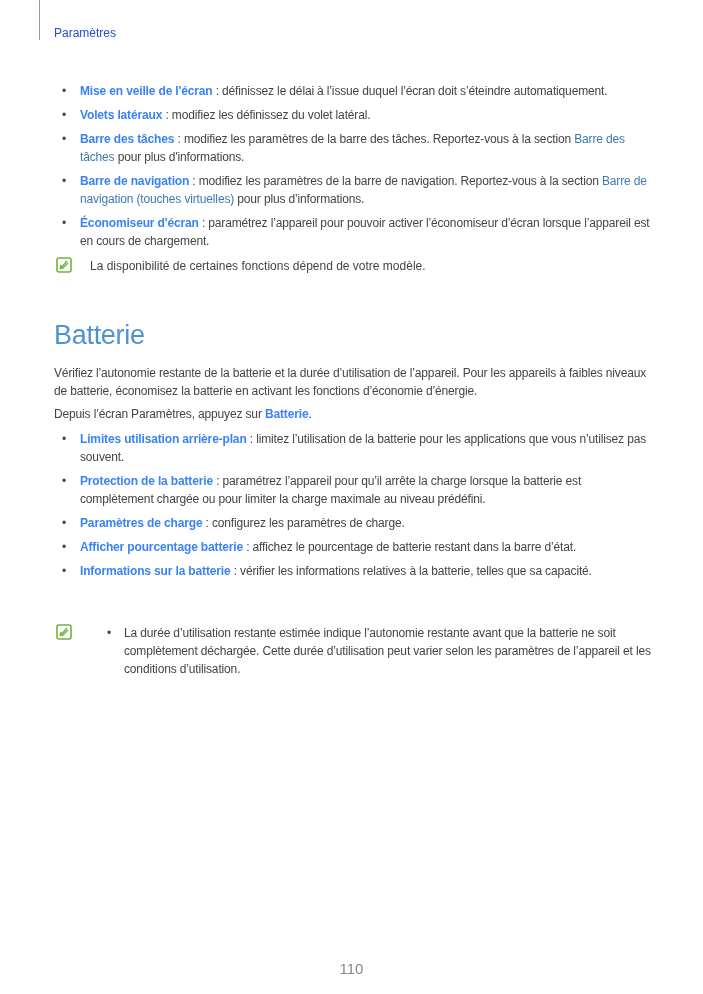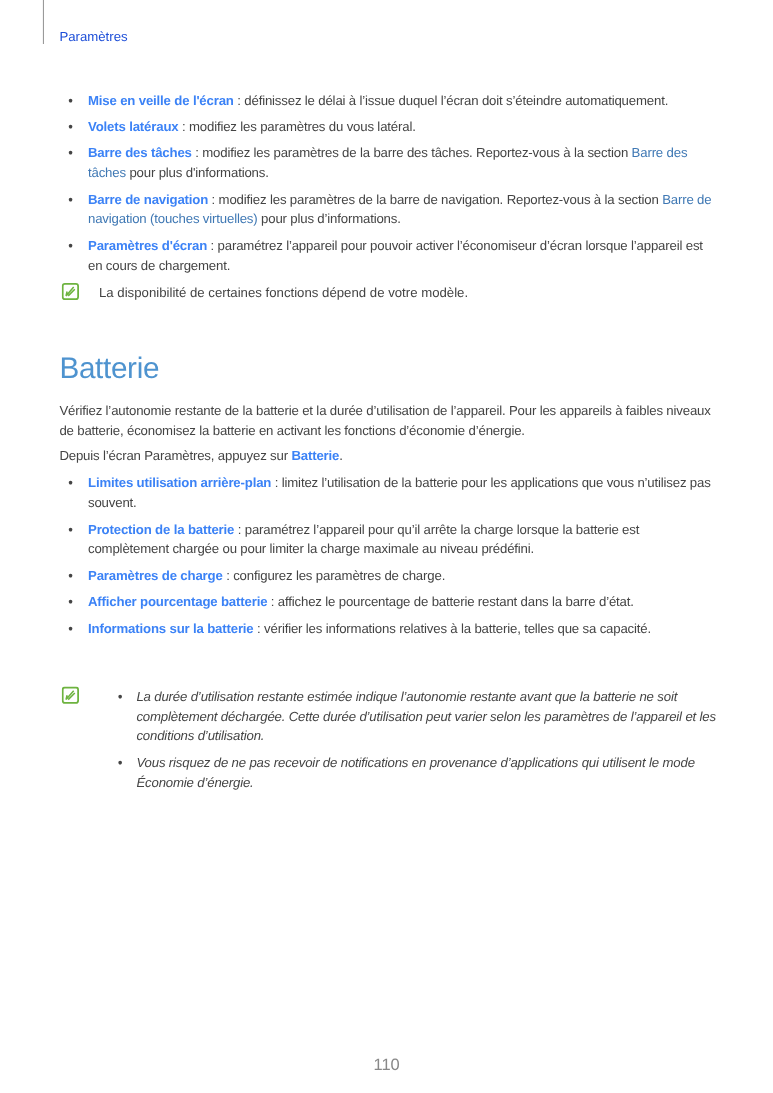--- a/index.html
+++ b/index.html
@@ -10,38 +10,38 @@
   .content { position:absolute; left:54px; top:0; width:600px; }
   ul.bullets { list-style:none; margin:0; padding:0; }
   ul.bullets li { position:relative; padding-left:26px; font-size:12px; line-height:18px; color:#444; margin-bottom:6px; letter-spacing:-0.15px; }
   ul.bullets li::before { content:"•"; position:absolute; left:8px; top:0; color:#444; }
   b { color:#3b82f6; font-weight:bold; }
   .link { color:#3f78b4; }
   .note { position:relative; padding-left:36px; font-size:12px; line-height:18px; color:#444; }
   .note-icon { position:absolute; left:2px; top:0; width:16px; height:16px; }
   .title { font-size:27px; color:#4e93cf; font-weight:normal; margin:0; letter-spacing:-0.3px; }
   p.body { font-size:12px; line-height:18px; color:#444; margin:0; letter-spacing:-0.15px; }
-  .subbullets { list-style:none; margin:0; padding:0;font-style:italic; }
+  .subbullets { list-style:none; margin:0; padding:0; }
   .subbullets li { position:relative; padding-left:17px; font-size:12px; line-height:18px; color:#444; margin-bottom:6px; letter-spacing:-0.15px; }
   .subbullets li::before { content:"•"; position:absolute; left:0; top:0; }
   .page-num { position:absolute; left:0; width:703px; top:960px; text-align:center; font-size:15px; color:#888; }
 </style>
 </head>
 <body>
 
 <div class="header-rule"></div>
 <div class="header-title">Paramètres</div>
 
 <div class="content">
   <ul class="bullets" style="position:absolute; top:82px; width:600px;">
     <li><b>Mise en veille de l'écran</b><span> : définissez le délai à l’issue duquel l’écran doit s’éteindre automatiquement.</span></li>
-    <li><b>Volets latéraux</b><span> : modifiez les paramètres du vous latéral.</span></li>
+    <li><b>Volets latéraux</b><span> : modifiez les définissez du volet latéral.</span></li>
     <li><b>Barre des tâches</b><span> : modifiez les paramètres de la barre des tâches. Reportez-vous à la section </span><span class="link">Barre des tâches</span><span> pour plus d'informations.</span></li>
     <li><b>Barre de navigation</b><span> : modifiez les paramètres de la barre de navigation. Reportez-vous à la section </span><span class="link">Barre de navigation (touches virtuelles)</span><span> pour plus d’informations.</span></li>
-    <li><b>Paramètres d'écran</b><span> : paramétrez l’appareil pour pouvoir activer l’économiseur d’écran lorsque l’appareil est en cours de chargement.</span></li>
+    <li><b>Économiseur d'écran</b><span> : paramétrez l’appareil pour pouvoir activer l’économiseur d’écran lorsque l’appareil est en cours de chargement.</span></li>
   </ul>
 
   <div class="note" style="position:absolute; top:257px; width:560px;">
     <svg class="note-icon" viewBox="0 0 16 16">
       <rect x="1" y="1" width="14" height="14" rx="2" fill="none" stroke="#6db33f" stroke-width="1.6"></rect>
       <path d="M4 12 L11 4 M6 12 L12 6 M4 12 L5 8" fill="none" stroke="#6db33f" stroke-width="1.4"></path>
     </svg>
     <span>La disponibilité de certaines fonctions dépend de votre modèle.</span>
   </div>
 
@@ -60,18 +60,17 @@
     <li><b>Informations sur la batterie</b><span> : vérifier les informations relatives à la batterie, telles que sa capacité.</span></li>
   </ul>
 
   <div class="note" style="position:absolute; top:624px; width:560px; padding-left:53px;">
     <svg class="note-icon" viewBox="0 0 16 16">
       <rect x="1" y="1" width="14" height="14" rx="2" fill="none" stroke="#6db33f" stroke-width="1.6"></rect>
       <path d="M4 12 L11 4 M6 12 L12 6 M4 12 L5 8" fill="none" stroke="#6db33f" stroke-width="1.4"></path>
     </svg>
     <ul class="subbullets">
       <li>La durée d’utilisation restante estimée indique l’autonomie restante avant que la batterie ne soit complètement déchargée. Cette durée d’utilisation peut varier selon les paramètres de l’appareil et les conditions d’utilisation.</li>
-      <li>Vous risquez de ne pas recevoir de notifications en provenance d’applications qui utilisent le mode Économie d’énergie.</li>
     </ul>
   </div>
 </div>
 
 <div class="page-num">110</div>
 
 </body></html>

